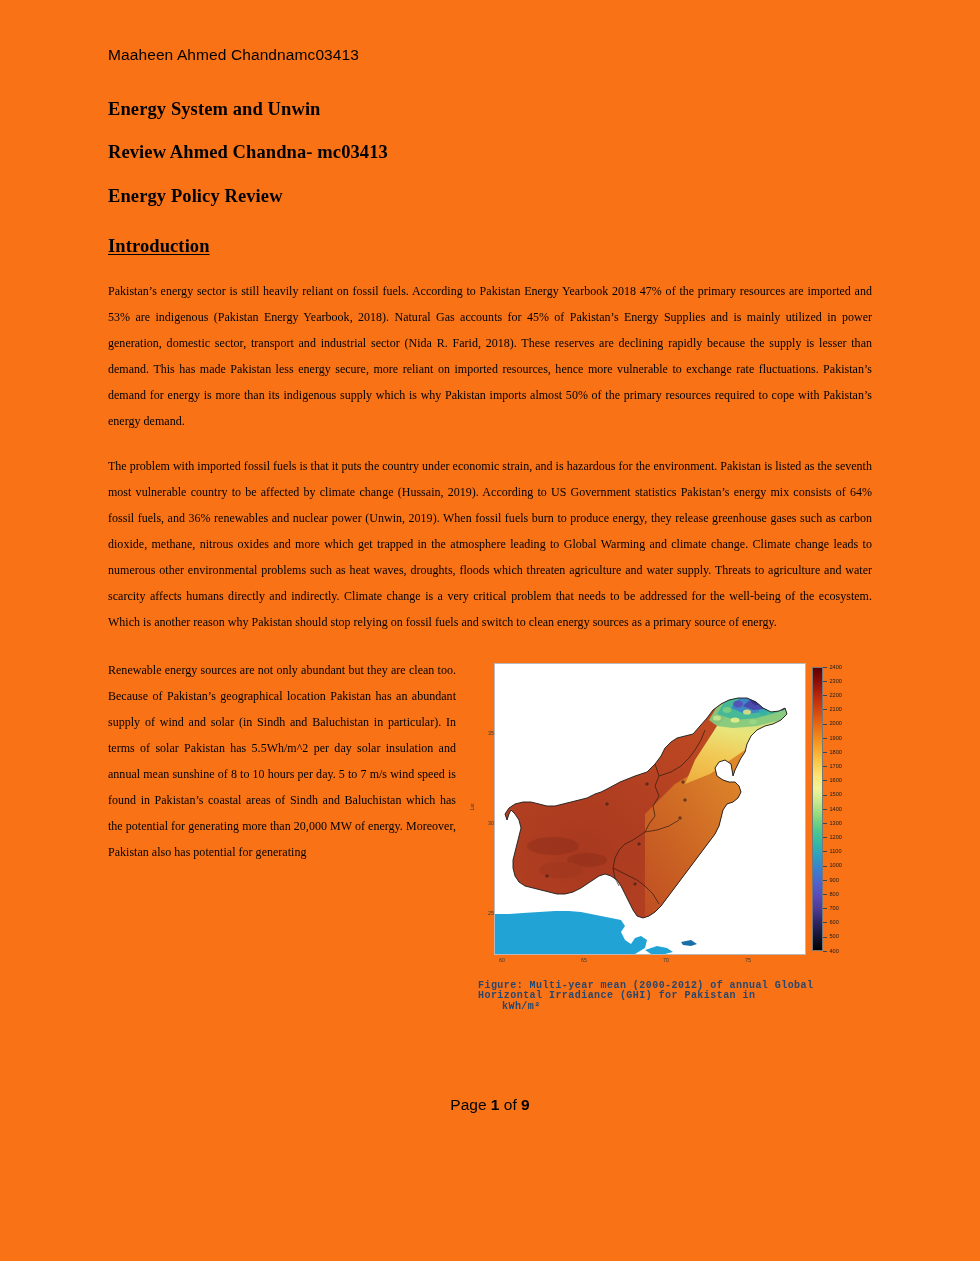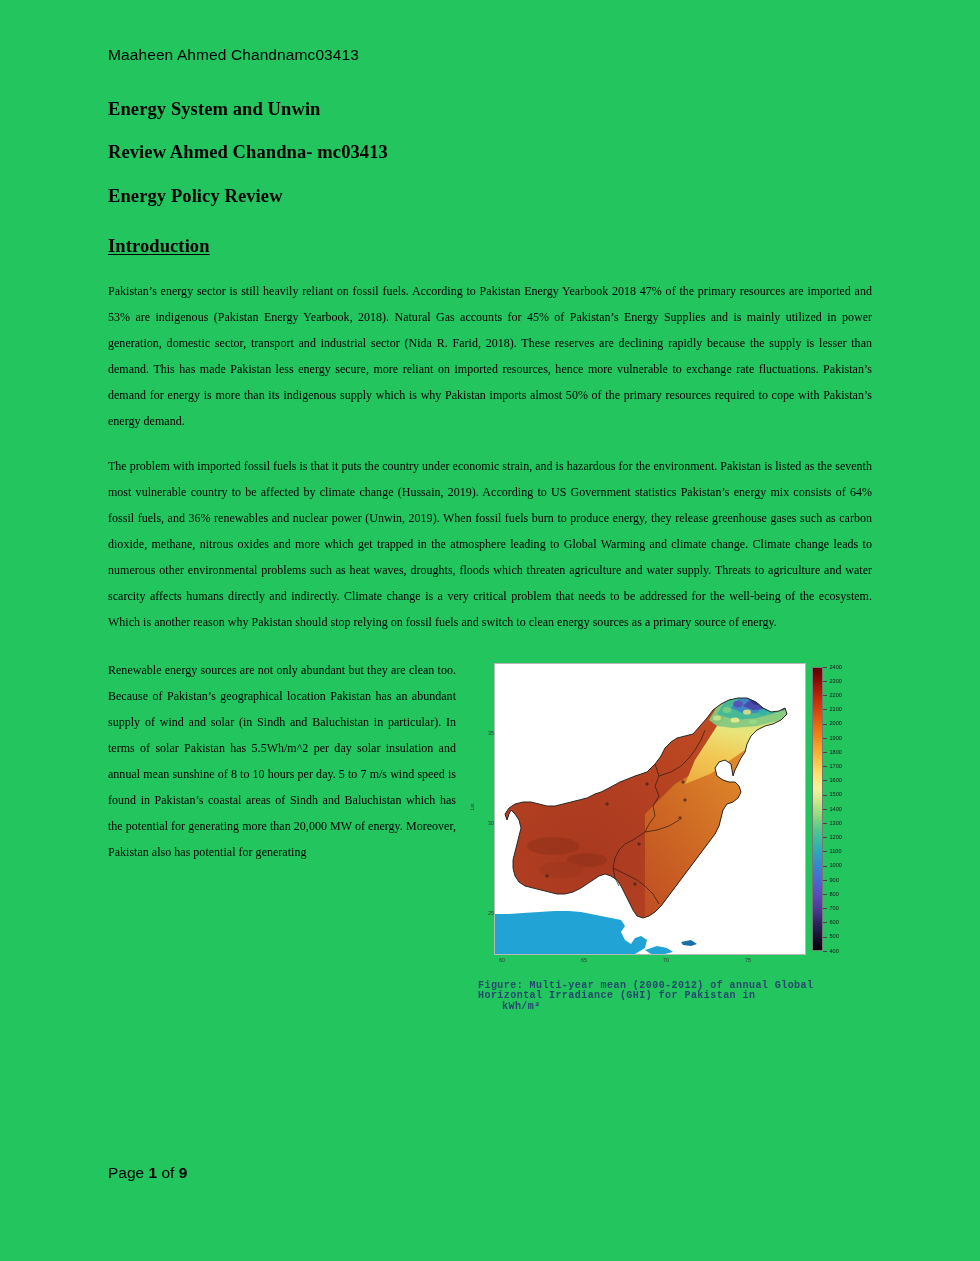--- a/index.html
+++ b/index.html
@@ -8,21 +8,21 @@
     background: #ffffff;
   }
   body {
     font-family: "Liberation Serif", serif;
     color: #000000;
   }
   .page {
     position: relative;
     width: 980px;
     height: 1261px;
-    background: #22c55e;
+    background: #f97316;
     overflow: hidden;
     box-sizing: border-box;
   }
   .content {
     position: absolute;
     left: 108px;
     top: 0;
     width: 764px;
     height: 1261px;
   }
@@ -164,23 +164,23 @@
     width: 400px;
     margin-top: 8px;
     padding-left: 6px;
     box-sizing: border-box;
   }
   .fig-caption .l2 { display: block; padding-left: 24px; }
   
   .footer {
     position: absolute;
     left: 108px;
-    top: 1164px;
+    top: 1096px;
     width: 764px;
-    text-align: left;
+    text-align: center;
     font-family: "Liberation Sans", sans-serif;
     font-size: 15.5px;
     color: #000;
   }
   .footer b { font-weight: bold; }
 </style>
 </head>
 <body>
 
 <div class="page">

